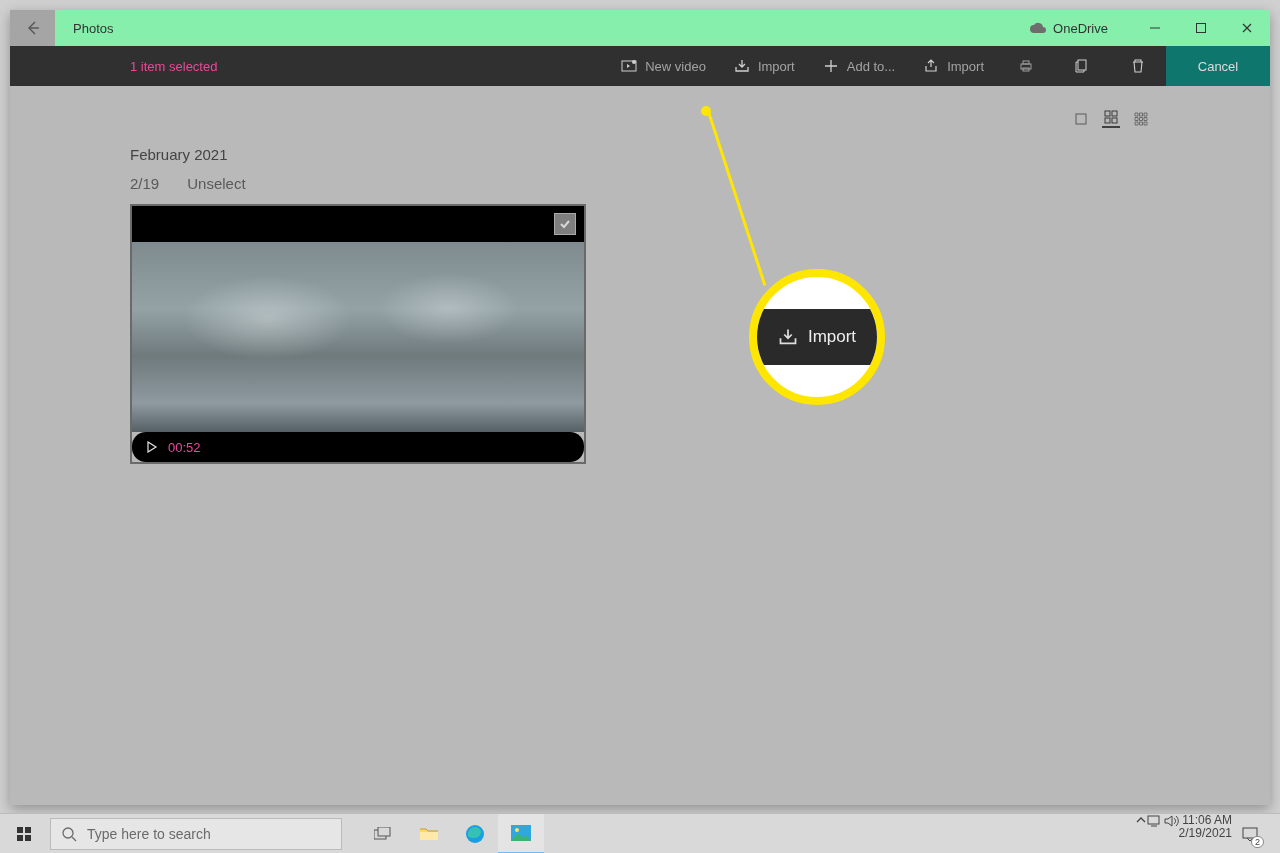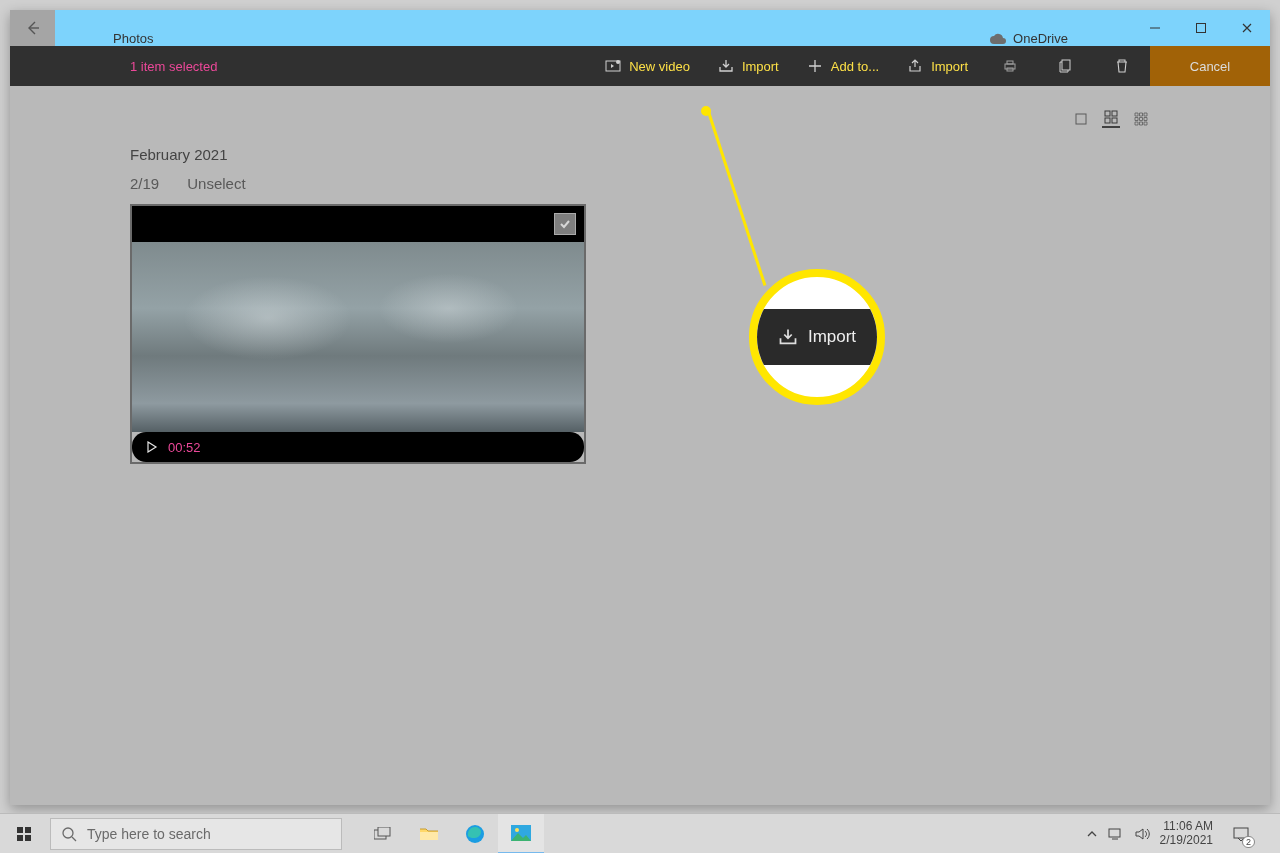--- a/index.html
+++ b/index.html
@@ -5,36 +5,36 @@
 * { margin: 0; padding: 0; box-sizing: border-box; font-family: "Segoe UI", Arial, sans-serif; }
 html, body { width: 1280px; height: 853px; background: #d0d0d0; overflow: hidden; }
 
 .window {
   position: absolute; left: 10px; top: 10px; width: 1260px; height: 795px;
   background: #b9b9b9; box-shadow: 0 4px 12px rgba(0,0,0,0.3);
   display: flex; flex-direction: column;
 }
 
 
-.titlebar { height: 36px; background: #7dd3fc; display: flex; align-items: flex-end; gap: 40px; }
+.titlebar { height: 36px; background: #86efac; display: flex; align-items: center; }
 .back-btn { width: 45px; height: 36px; background: #a5a5a5; display: flex; align-items: center; justify-content: center; color: #525252; cursor: pointer; }
 .app-title { margin-left: 18px; font-size: 13px; color: #333; }
 .tb-spacer { flex: 1; }
 .onedrive { display: flex; align-items: center; gap: 6px; font-size: 13px; color: #333; margin-right: 24px; }
 .win-controls { display: flex; }
 .win-btn { width: 46px; height: 36px; display: flex; align-items: center; justify-content: center; color: #333; cursor: pointer; }
 
 
 .cmdbar { height: 40px; background: #303030; display: flex; align-items: center; color: #c9c9c9; font-size: 13px; }
 .cmdbar .selected-count { margin-left: 120px; color: #ec4899; }
 .cmdbar .spacer { flex: 1; }
-.cmd-btn { display: flex; align-items: center; gap: 8px; padding: 0 14px; height: 40px; cursor: pointer; color: #fde047; }
+.cmd-btn { display: flex; align-items: center; gap: 8px; padding: 0 14px; height: 40px; cursor: pointer; color: #a3a3a3; }
 .cmd-btn svg { width: 16px; height: 16px; }
 .cmd-icon-btn { width: 56px; height: 40px; display: flex; align-items: center; justify-content: center; cursor: pointer; color: #cfcfcf; }
-.cancel-btn { width: 120px; height: 40px; background: #a16207; display: flex; align-items: center; justify-content: center; color: #dcdcdc; cursor: pointer; }
+.cancel-btn { width: 104px; height: 40px; background: #0f766e; display: flex; align-items: center; justify-content: center; color: #dcdcdc; cursor: pointer; }
 
 
 .content { flex: 1; position: relative; padding: 28px 120px 0 120px; background: #b9b9b9; }
 .viewby-row { display: flex; align-items: center; gap: 16px; color: #3a3a3a; font-size: 14px; }
 .viewby-drop { display: flex; align-items: center; gap: 40px; cursor: pointer; }
 .view-icons { position: absolute; right: 120px; top: 24px; display: flex; gap: 12px; align-items: center; color: #575757; }
 .view-icons .vi { width: 18px; height: 18px; display: flex; align-items: center; justify-content: center; cursor: pointer; }
 .view-icons .vi.active { border-bottom: 2px solid #414141; padding-bottom: 2px; }
 .date-head { margin-top: 32px; font-size: 15px; color: #444; }
 .date-sub { margin-top: 12px; font-size: 15px; color: #595959; display: flex; gap: 28px; align-items: baseline; }
@@ -56,21 +56,21 @@
 .callout { position: absolute; left: 739px; top: 183px; width: 136px; height: 136px; border-radius: 50%; background: #fff; border: 8px solid #ffe600; display: flex; align-items: center; justify-content: center; overflow: hidden; z-index: 6; }
 .callout-inner { width: 120px; height: 56px; background: #2a2a2a; display: flex; align-items: center; justify-content: center; gap: 10px; color: #eee; font-size: 17px; }
 
 
 .taskbar { position: absolute; left: 0; bottom: 0; width: 1280px; height: 40px; background: #d9d9d9; display: flex; align-items: center; border-top: 1px solid #bbb; }
 .start-btn { width: 48px; height: 40px; display: flex; align-items: center; justify-content: center; cursor: pointer; }
 .search-box { width: 292px; height: 32px; margin-left: 2px; background: #e6e6e6; border: 1px solid #bbb; display: flex; align-items: center; gap: 10px; padding-left: 10px; color: #6a6a6a; font-size: 14px; cursor: text; }
 .task-icons { display: flex; align-items: center; margin-left: 18px; gap: 0; }
 .tb-icon { width: 46px; height: 40px; display: flex; align-items: center; justify-content: center; cursor: pointer; }
 .tb-icon.active { border-bottom: 2px solid #76b9ed; background: rgba(255,255,255,0.3); }
-.tray { margin-left: auto; display: flex; align-items: center; gap: 10px; padding-right: 21px; color: #444; font-size: 12px; }
+.tray { margin-left: auto; display: flex; align-items: flex-start; padding-right: 12px; color: #444; font-size: 12px; }
 .tray .clock { text-align: right; line-height: 1.15; }
 .notif { width: 36px; height: 40px; display:flex; align-items:center; justify-content:center; cursor:pointer; position:relative;}
 .notif .badge { position:absolute; right:4px; bottom:6px; font-size:9px; background:#fff; border:1px solid #888; border-radius:8px; padding:0 3px;}
 </style>
 </head>
 <body>
 
 <div class="window">
 
   <div class="titlebar">

